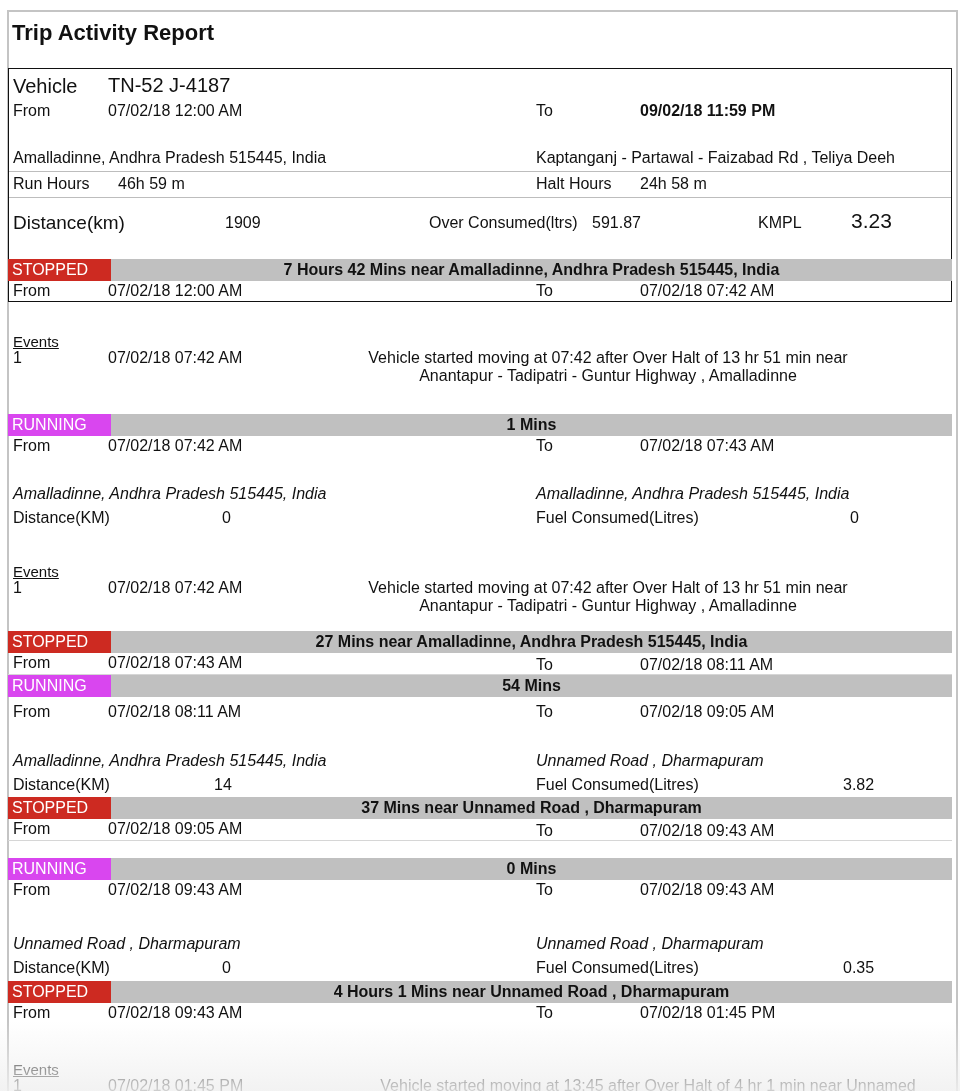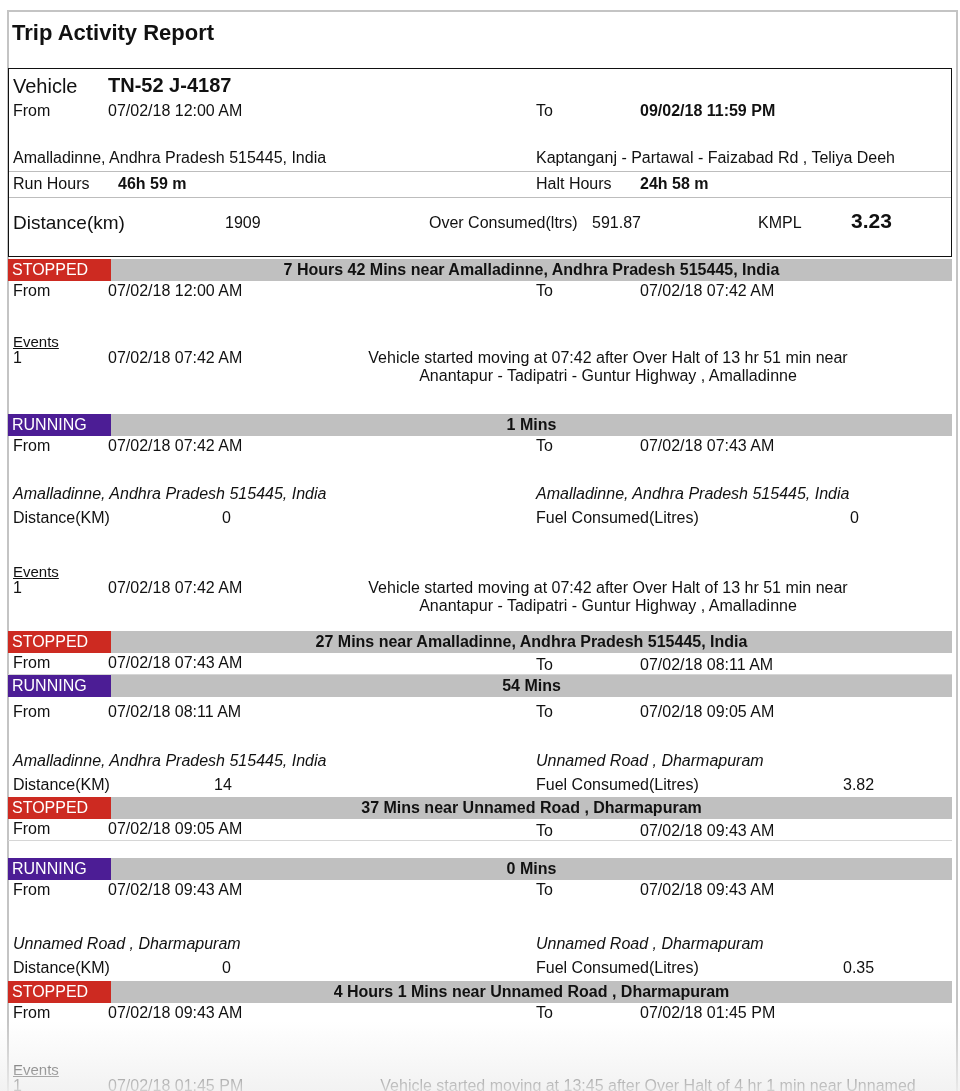--- a/index.html
+++ b/index.html
@@ -1,31 +1,31 @@
 <!DOCTYPE html>
 <html><head>
   <meta charset="utf-8">
   <style>
     html, body { margin: 0; padding: 0; background: #ffffff; }
     body { width: 960px; height: 1091px; overflow: hidden; position: relative;
            font-family: "Liberation Sans", sans-serif; color: #111; font-size: 16px; }
     .page { position: absolute; left: 7px; top: 10px; width: 951px; height: 1100px;
             border-left: 2px solid #c4c4c4; border-top: 2px solid #c4c4c4; border-right: 2px solid #c4c4c4; box-sizing: border-box; }
     .title { position: absolute; left: 12px; top: 20px; font-size: 22px; font-weight: bold; }
-    .summary { position: absolute; left: 8px; top: 68px; width: 944px; height: 189px;
+    .summary { position: absolute; left: 8px; top: 68px; width: 944px; height: 234px;
                border: 1.5px solid #111; box-sizing: border-box; }
     .abs { position: absolute; white-space: nowrap; }
     .hline { position: absolute; left: 0; right: 0; height: 1px; background: #bdbdbd; }
     .big { font-size: 20px; }
-    .bold { font-weight: bold; }
+    .bold { font-weight: normal; }
     .bar { position: absolute; left: 8px; width: 944px; height: 22px; background: #c0c0c0; }
     .badge { position: absolute; left: 0; top: 0; width: 103px; height: 22px; color: #fff;
              font-size: 16px; line-height: 22px; padding-left: 4px; box-sizing: border-box; }
     .badge.stopped { background: #cd2a21; }
-    .badge.running { background: #4c1d95; }
+    .badge.running { background: #d946ef; }
     .bartext { position: absolute; left: 103px; right: 0; top: 0; height: 22px; line-height: 22px;
                text-align: center; font-weight: bold; font-size: 16px; color: #111; }
     .row { position: absolute; left: 8px; width: 944px; height: 20px; }
     .row.lined { border-bottom: 1px solid #d6d6d6; }
     .c1 { left: 5px; } .c2 { left: 100px; } .c3 { left: 528px; } .c4 { left: 632px; }
     .it { font-style: italic; }
     .u { text-decoration: underline; }
     .evdesc { position: absolute; left: 320px; text-align: center; width: 560px; line-height: 18px; }
     .fade { position: absolute; left: 0; right: 0; bottom: 0; height: 70px;
             background: linear-gradient(to bottom, rgba(245,245,245,0), rgba(240,240,240,0.85)); pointer-events: none; }

